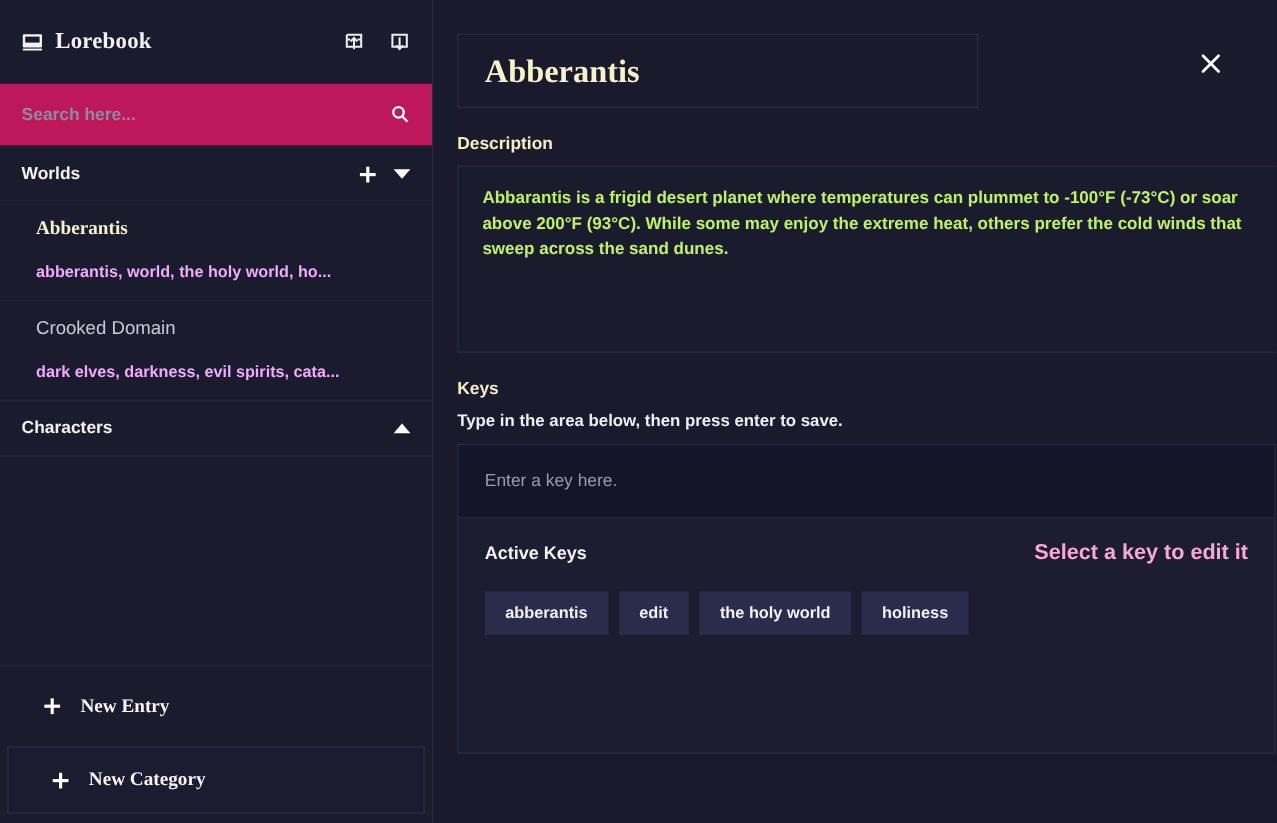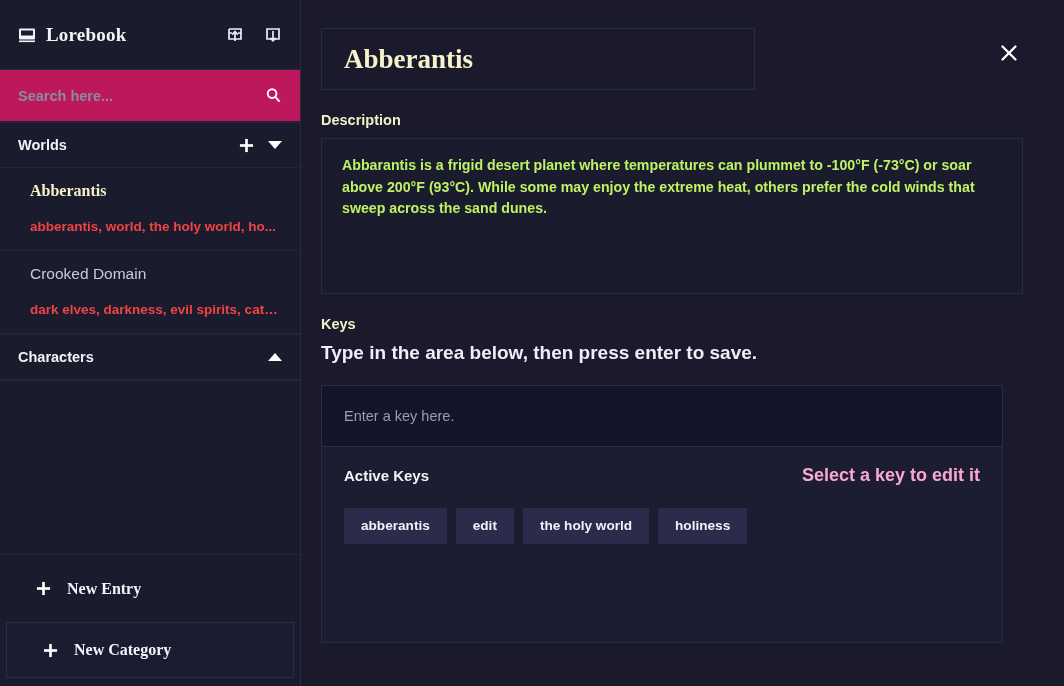--- a/index.html
+++ b/index.html
@@ -16,21 +16,21 @@
   .app {
     position: relative;
     width: 1064px;
     height: 686px;
     display: flex;
     background: #171726;
   }
 
   
   .sidebar {
-    width: 301px;
+    width: 361px;
     height: 686px;
     background: #1b1b2e;
     border-right: 1px solid #2a2a40;
     display: flex;
     flex-direction: column;
     box-sizing: border-box;
   }
   .sidebar-header {
     height: 70px;
     min-height: 70px;
@@ -173,21 +173,21 @@
   }
   .entry-title.plain {
     font-family: "Liberation Sans", sans-serif;
     font-weight: normal;
     font-size: 15.5px;
     color: #c9c9d8;
   }
   .entry-keys {
     font-size: 13.5px;
     font-weight: bold;
-    color: #ef4444;
+    color: #f0abfc;
     white-space: nowrap;
     overflow: hidden;
     text-overflow: ellipsis;
     margin-top: 19px;
   }
 
   .sidebar-spacer {
     flex: 1;
     background: #1b1b2e;
     border-top: 1px solid #23233a;
@@ -286,24 +286,24 @@
   .desc-text {
     font-size: 14.2px;
     font-weight: bold;
     line-height: 21.5px;
     color: #bef264;
     margin: 0;
     font-family: "Liberation Sans", sans-serif;
   }
 
   .keys-hint {
-    font-size: 19px;
+    font-size: 14px;
     font-weight: bold;
     color: #eeeef6;
-    margin: 0 0 21px 0;
+    margin: 0 0 12px 0;
   }
   .key-input-box {
     width: 682px;
     height: 62px;
     background: #15152a;
     border: 1px solid #2b2b42;
     box-sizing: border-box;
     display: flex;
     align-items: center;
     padding: 0 22px;

